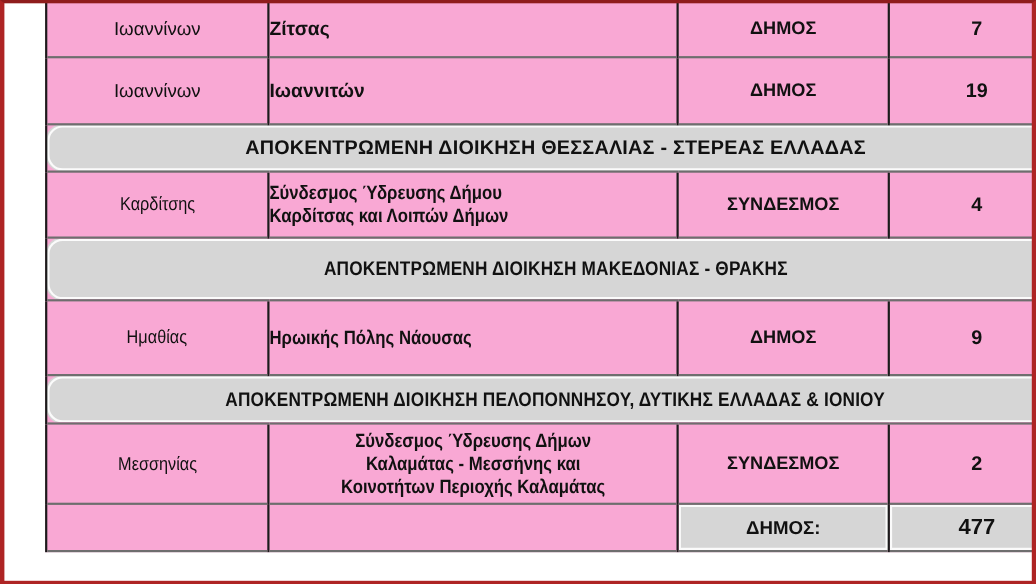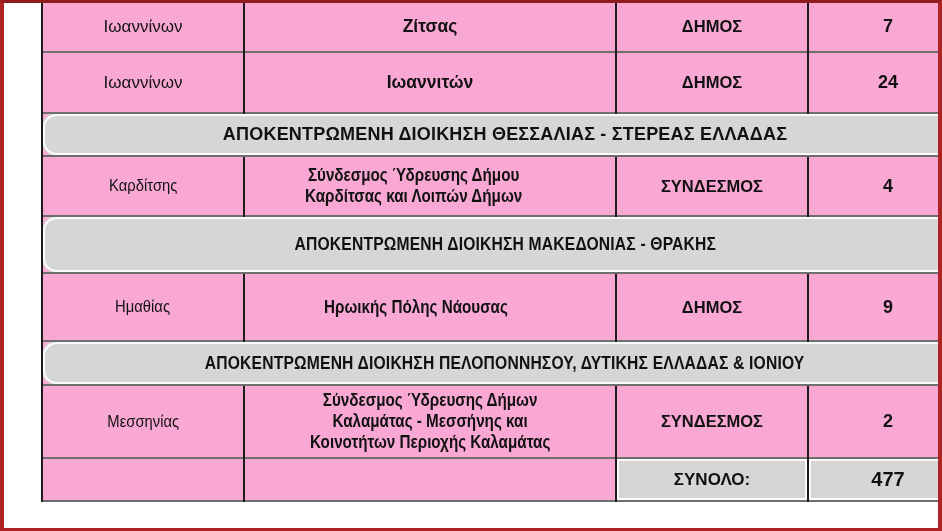--- a/index.html
+++ b/index.html
@@ -43,21 +43,21 @@
     padding: 0;
     vertical-align: middle;
     color: var(--text-dark);
     overflow: hidden;
   }
   table.doc-table tr:first-child td { border-top: none; }
   table.doc-table td:first-child { border-left: 2px solid var(--grid-dark); }
   table.doc-table { border-right: 2px solid var(--grid-dark); border-bottom: 2px solid var(--grid-gray); }
 
   td.c1 { text-align: center; font-size: 17px; font-weight: 400; color: var(--text-col1); }
-  td.c2 { text-align: center; padding-left: 11px; font-size: 17.5px; font-weight: 700; line-height: 21px; }
+  td.c2 { text-align: left; padding-left: 11px; font-size: 17.5px; font-weight: 700; line-height: 21px; }
   td.c2.center { text-align: center; padding-left: 0; }
   td.c3 { text-align: center; font-size: 16.5px; font-weight: 700; }
   td.c4 { text-align: center; font-size: 18px; font-weight: 700; }
 
   tr.section-row td {
     text-align: center;
     font-size: 18px;
     font-weight: 700;
     background: var(--section-gray);
     box-shadow: inset 0 0 0 2px #fbfbfb;
@@ -91,21 +91,21 @@
     <tr style="height:50px">
       <td class="c1"><span>Ιωαννίνων</span></td>
       <td class="c2"><span>Ζίτσας</span></td>
       <td class="c3"><span>ΔΗΜΟΣ</span></td>
       <td class="c4"><span>7</span></td>
     </tr>
     <tr style="height:61px">
       <td class="c1"><span>Ιωαννίνων</span></td>
       <td class="c2"><span>Ιωαννιτών</span></td>
       <td class="c3"><span>ΔΗΜΟΣ</span></td>
-      <td class="c4"><span>24</span></td>
+      <td class="c4"><span>19</span></td>
     </tr>
 
     <tr class="section-row" style="height:43px">
       <td colspan="4"><span>ΑΠΟΚΕΝΤΡΩΜΕΝΗ ΔΙΟΙΚΗΣΗ ΘΕΣΣΑΛΙΑΣ - ΣΤΕΡΕΑΣ ΕΛΛΑΔΑΣ</span></td>
     </tr>
 
     <tr style="height:60px">
       <td class="c1"><span class="cond">Καρδίτσης</span></td>
       <td class="c2">
         <span class="cond-left lines">
@@ -141,17 +141,17 @@
           <div>Κοινοτήτων Περιοχής Καλαμάτας</div>
         </span>
       </td>
       <td class="c3"><span>ΣΥΝΔΕΣΜΟΣ</span></td>
       <td class="c4"><span>2</span></td>
     </tr>
 
     <tr style="height:43px">
       <td class="c1"></td>
       <td class="c2"></td>
-      <td class="gray-cell total-label"><span>ΣΥΝΟΛΟ:</span></td>
+      <td class="gray-cell total-label"><span>ΔΗΜΟΣ:</span></td>
       <td class="gray-cell total-value"><span>477</span></td>
     </tr>
   </tbody>
 </table>
 
 </body></html>

